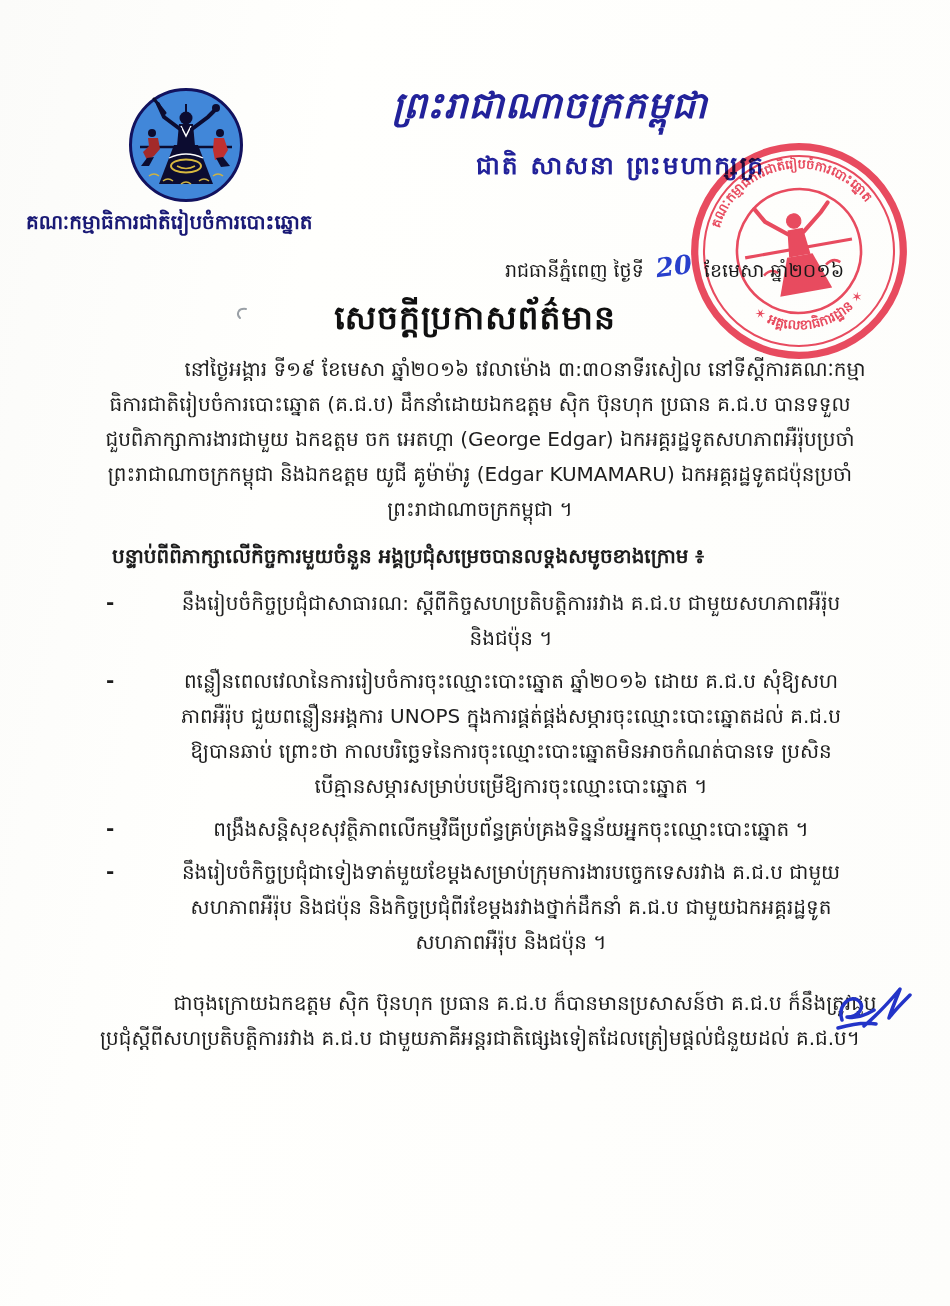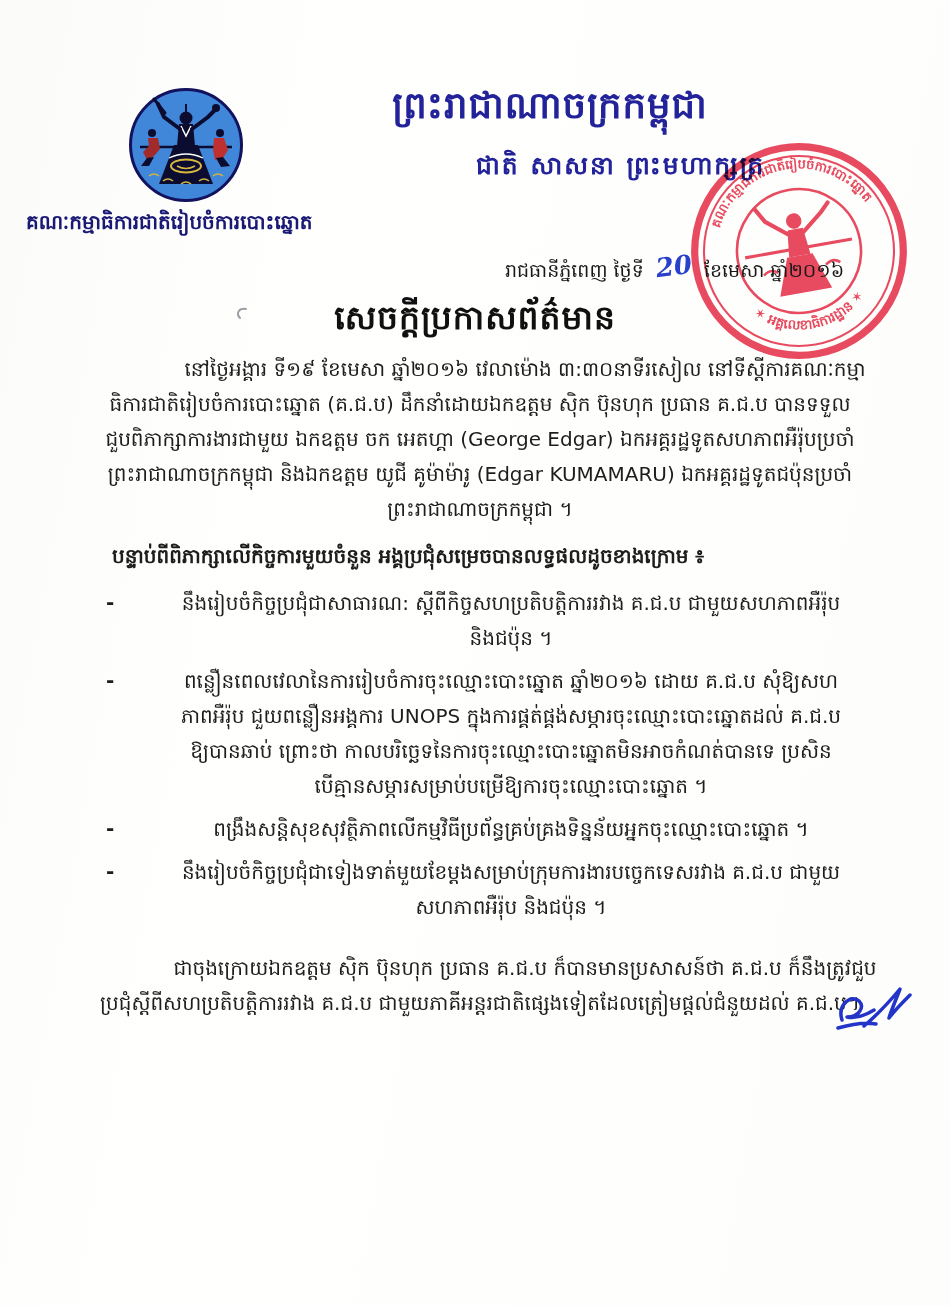--- a/index.html
+++ b/index.html
@@ -2,21 +2,21 @@
 <html><head>
 <meta charset="utf-8">
 <style>
   html,body{margin:0;padding:0;}
   body{background:#e8e8e8;font-family:"DejaVu Sans",sans-serif;}
   .page{position:relative;width:950px;height:1306px;margin:0 auto;overflow:hidden;
         background:linear-gradient(100deg,#fbfbf9 0%,#fffffd 30%,#fdfdfb 100%);
         color:#1d1d1d;}
   
   .kingdom-block{position:absolute;left:335px;top:82px;width:430px;text-align:center;}
-  .kingdom-title{font-size:37px;font-weight:bold;color:#22229a;letter-spacing:1px;white-space:nowrap;}
+  .kingdom-title{font-size:37px;font-weight:bold;color:#22229a;letter-spacing:1px;white-space:nowrap;font-style:italic;}
   .motto{margin-top:14px;font-size:25px;font-weight:bold;color:#22229a;letter-spacing:2px;white-space:nowrap;text-align:right;}
   .logo-wrap{position:absolute;left:127px;top:86px;width:118px;height:120px;}
   .committee-name{position:absolute;left:26px;top:209px;width:348px;font-size:20px;font-weight:bold;
                   color:#191975;white-space:nowrap;overflow:hidden;}
   
   .stamp{position:absolute;left:688px;top:140px;width:222px;height:222px;mix-blend-mode:multiply;opacity:.92;}
   
   .dateline{position:absolute;left:505px;top:253px;font-size:19px;color:#181818;white-space:nowrap;}
   .dateline .day{display:inline-block;font-family:"DejaVu Serif",serif;font-style:italic;font-weight:bold;
                  font-size:26px;color:#2940cc;transform:rotate(-7deg) translateY(-2px);margin:0 6px;}
@@ -134,21 +134,21 @@
   <div class="doc-title">សេចក្តីប្រកាសព័ត៌មាន</div>
 
   <div class="body-block">
     <div class="para-indent">
         <div class="tline">នៅថ្ងៃអង្គារ ទី១៩ ខែមេសា ឆ្នាំ២០១៦ វេលាម៉ោង ៣:៣០នាទីរសៀល នៅទីស្តីការគណៈកម្មា</div>
         <div class="tline">ធិការជាតិរៀបចំការបោះឆ្នោត (គ.ជ.ប) ដឹកនាំដោយឯកឧត្តម ស៊ិក ប៊ុនហុក ប្រធាន គ.ជ.ប បានទទួល</div>
         <div class="tline">ជួបពិភាក្សាការងារជាមួយ ឯកឧត្តម ចក អេតហ្គា (George Edgar) ឯកអគ្គរដ្ឋទូតសហភាពអឺរ៉ុបប្រចាំ</div>
         <div class="tline">ព្រះរាជាណាចក្រកម្ពុជា និងឯកឧត្តម យូជី គូម៉ាម៉ារូ (Edgar KUMAMARU) ឯកអគ្គរដ្ឋទូតជប៉ុនប្រចាំ</div>
         <div class="tline">ព្រះរាជាណាចក្រកម្ពុជា ។</div>
       </div>
-    <div class="intro-line">បន្ទាប់ពីពិភាក្សាលើកិច្ចការមួយចំនួន អង្គប្រជុំសម្រេចបានលទ្ធផលដូចខាងក្រោម ៖</div>
+    <div class="intro-line">បន្ទាប់ពីពិភាក្សាលើកិច្ចការមួយចំនួន អង្គប្រជុំសម្រេចបានលទ្តងសមូចខាងក្រោម ៖</div>
     <div class="bullet-list">
         <div class="bullet-row">
           <div class="bullet-marker">-</div>
           <div class="bullet-content">
             <div class="tline">នឹងរៀបចំកិច្ចប្រជុំជាសាធារណ: ស្តីពីកិច្ចសហប្រតិបត្តិការរវាង គ.ជ.ប ជាមួយសហភាពអឺរ៉ុប</div>
             <div class="tline">និងជប៉ុន ។</div>
           </div>
         </div>
         <div class="bullet-row">
           <div class="bullet-marker">-</div>
@@ -162,20 +162,21 @@
         <div class="bullet-row">
           <div class="bullet-marker">-</div>
           <div class="bullet-content">
             <div class="tline">ពង្រឹងសន្តិសុខសុវត្ថិភាពលើកម្មវិធីប្រព័ន្ធគ្រប់គ្រងទិន្នន័យអ្នកចុះឈ្មោះបោះឆ្នោត ។</div>
           </div>
         </div>
         <div class="bullet-row">
           <div class="bullet-marker">-</div>
           <div class="bullet-content">
             <div class="tline">នឹងរៀបចំកិច្ចប្រជុំជាទៀងទាត់មួយខែម្តងសម្រាប់ក្រុមការងារបច្ចេកទេសរវាង គ.ជ.ប ជាមួយ</div>
+            <div class="tline">សហភាពអឺរ៉ុប និងជប៉ុន និងកិច្ចប្រជុំពីរខែម្តងរវាងថ្នាក់ដឹកនាំ គ.ជ.ប ជាមួយឯកអគ្គរដ្ឋទូត</div>
             <div class="tline">សហភាពអឺរ៉ុប និងជប៉ុន ។</div>
           </div>
         </div>
       </div>
     <div class="closing para-indent">
         <div class="tline">ជាចុងក្រោយឯកឧត្តម ស៊ិក ប៊ុនហុក ប្រធាន គ.ជ.ប ក៏បានមានប្រសាសន៍ថា គ.ជ.ប ក៏នឹងត្រូវជួប</div>
         <div class="tline">ប្រជុំស្តីពីសហប្រតិបត្តិការរវាង គ.ជ.ប ជាមួយភាគីអន្តរជាតិផ្សេងទៀតដែលត្រៀមផ្តល់ជំនួយដល់ គ.ជ.ប។</div>
       </div>
   </div>
 

